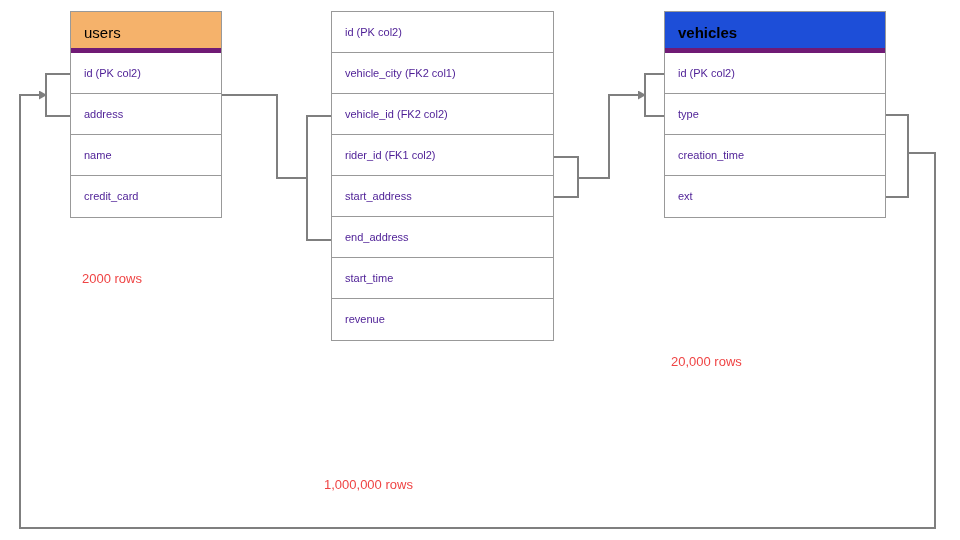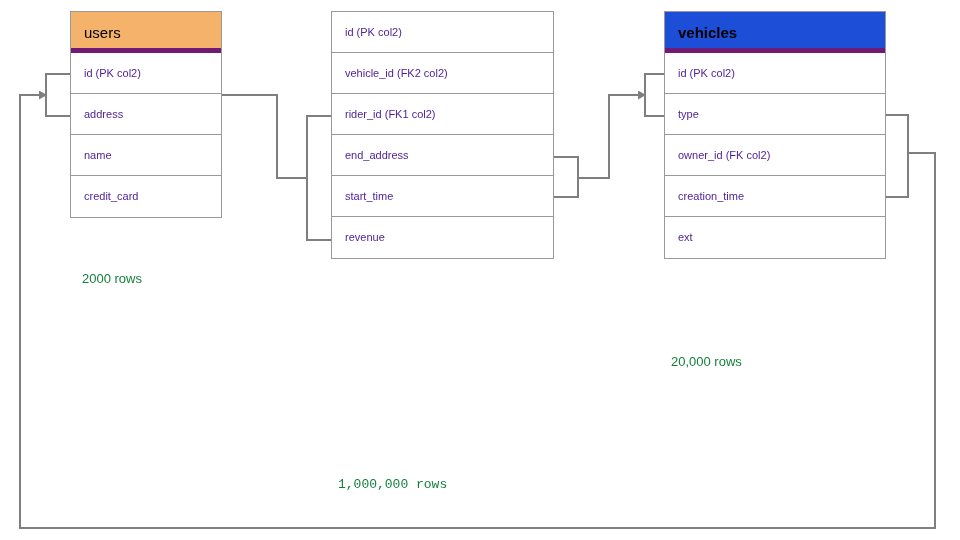--- a/index.html
+++ b/index.html
@@ -50,21 +50,21 @@
     border-bottom: 1px solid #999999;
     white-space: nowrap;
     overflow: hidden;
   }
   .col-row.last {
     border-bottom: none;
   }
   .row-count {
     position: absolute;
     font-size: 13px;
-    color: #15803d;
+    color: #ef4444;
     white-space: nowrap;
   }
 </style>
 </head>
 <body>
 
 <div id="canvas">
 
   <svg class="connectors" viewBox="0 0 960 540" width="960" height="540">
     <defs>
@@ -100,31 +100,32 @@
     <div class="table-header" style="background:#f5b26b;">users</div>
     <div class="col-row">id (PK col2)</div>
     <div class="col-row">address</div>
     <div class="col-row">name</div>
     <div class="col-row last">credit_card</div>
   </div>
   <div class="row-count" style="left:82px; top:271px;">2000 rows</div>
 
   <div class="table" style="left:331px; top:11px; width:223px;">
     <div class="col-row">id (PK col2)</div>
+    <div class="col-row">vehicle_city (FK2 col1)</div>
     <div class="col-row">vehicle_id (FK2 col2)</div>
     <div class="col-row">rider_id (FK1 col2)</div>
+    <div class="col-row">start_address</div>
     <div class="col-row">end_address</div>
     <div class="col-row">start_time</div>
     <div class="col-row last">revenue</div>
   </div>
-  <div class="row-count" style="left:338px; top:477px;font-family:Liberation Mono, monospace;">1,000,000 rows</div>
+  <div class="row-count" style="left:324px; top:477px;">1,000,000 rows</div>
 
   <div class="table" style="left:664px; top:11px; width:222px;">
     <div class="table-header" style="background:#1d4ed8;font-weight:bold;">vehicles</div>
     <div class="col-row">id (PK col2)</div>
     <div class="col-row">type</div>
-    <div class="col-row">owner_id (FK col2)</div>
     <div class="col-row">creation_time</div>
     <div class="col-row last">ext</div>
   </div>
   <div class="row-count" style="left:671px; top:354px;">20,000 rows</div>
 
 </div>
 
 </body></html>

